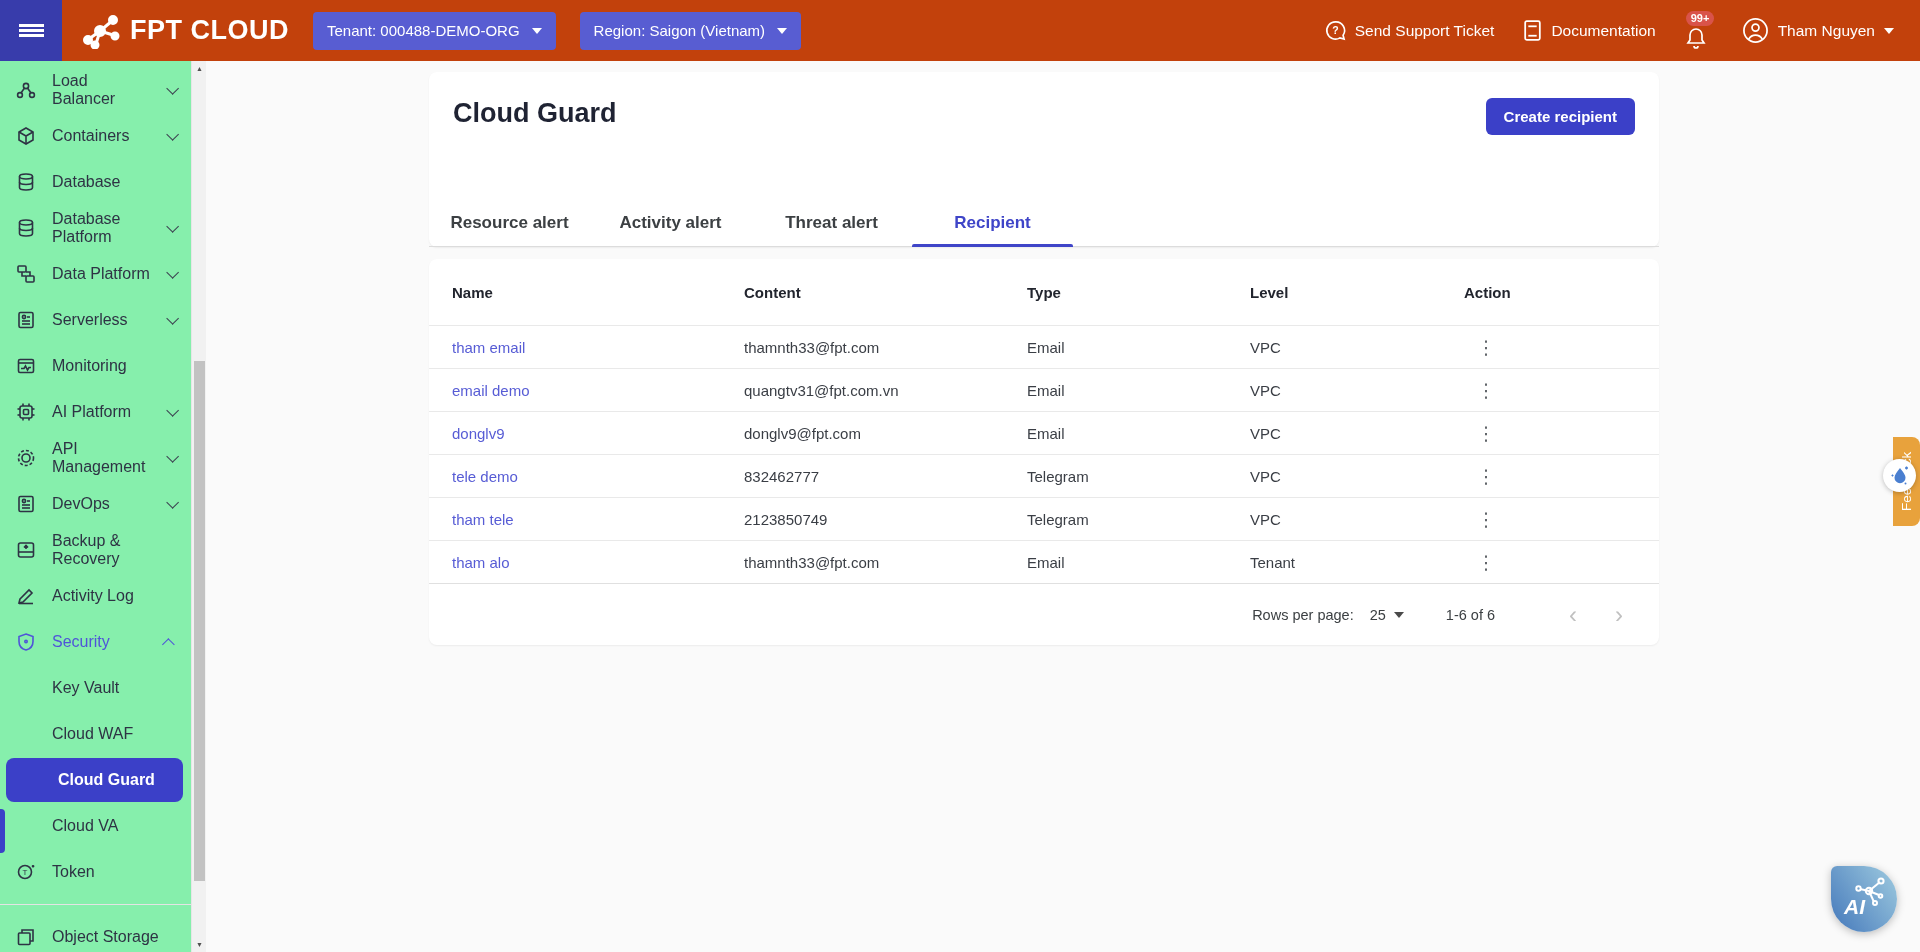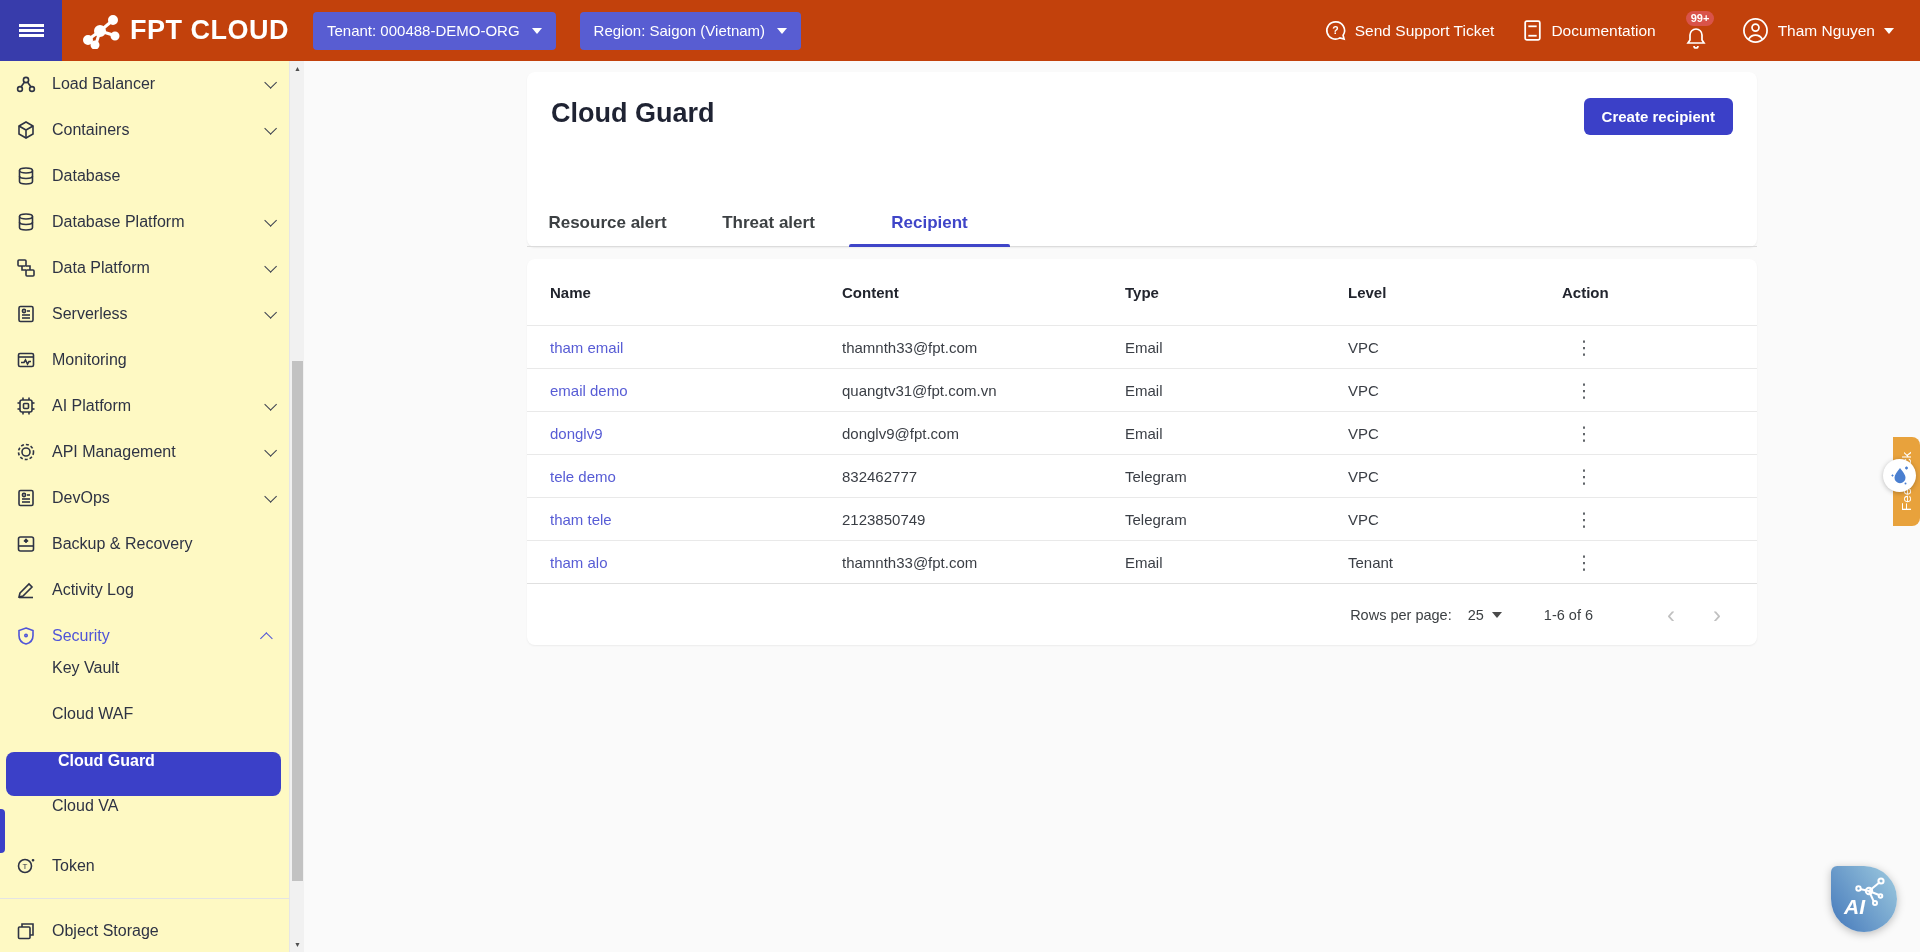--- a/index.html
+++ b/index.html
@@ -17,37 +17,37 @@
   .nav-pill .caret { width:0; height:0; border-left:5px solid transparent; border-right:5px solid transparent; border-top:6px solid #fff; }
   .nav-right { margin-left:auto; display:flex; align-items:center; gap:28px; padding-right:26px; font-size:15.5px; }
   .nav-link { display:flex; align-items:center; gap:8px; cursor:pointer; white-space:nowrap; }
   .bell-wrap { position:relative; cursor:pointer; width:30px; height:34px;margin-top:7px; }
   .badge { position:absolute; top:-6px; left:2px; background:#d9534a; color:#fff; font-size:11px; font-weight:bold; border-radius:9px; padding:2px 5px; line-height:1; }
   .user-menu { display:flex; align-items:center; gap:9px; cursor:pointer; }
   .user-menu .caret { width:0; height:0; border-left:5px solid transparent; border-right:5px solid transparent; border-top:6px solid #fff; }
 
   
   .content-row { display:flex; height:891px; }
-  .sidebar { width:289px; background:#fef9c3; position:relative; flex:0 0 auto; }
+  .sidebar { width:191px; background:#86efac; padding-top:6px; position:relative; flex:0 0 auto; }
   .sb-scrollbar { width:15px; background:#f1f1f1; position:relative; flex:0 0 auto; border-left:1px solid #e6e6e6; }
   .sb-arrow { position:absolute; left:0; width:15px; height:15px; display:flex; align-items:center; justify-content:center; font-size:7px; color:#505050; cursor:pointer; }
   .sb-arrow.up { top:0; } .sb-arrow.down { bottom:0; }
   .sb-thumb { position:absolute; left:2px; width:11px; top:300px; height:520px; background:#c2c2c2; cursor:pointer; }
   .main { flex:1; position:relative; }
 
   
   .sb-item { height:46px; display:flex; align-items:center; padding:0 16px 0 15px; gap:15px; font-size:16px; color:#2e3344; cursor:pointer; }
   .sb-item .icon { width:22px; height:22px; flex:0 0 auto; display:flex; align-items:center; justify-content:center; }
   .sb-item svg { stroke:#2e3344; fill:none; stroke-width:1.6; }
   .sb-item.active-section { color:#4f54d8; }
   .sb-item.active-section svg { stroke:#4f54d8; }
   .chev { margin-left:auto; width:9px; height:9px; border-right:1.8px solid #3c4150; border-bottom:1.8px solid #3c4150; transform:rotate(45deg) translateY(-3px); flex:0 0 auto; }
   .chev.up { transform:rotate(225deg) translateY(-3px); }
   .active-section .chev { border-color:#4f54d8; }
-  .sb-sub { height:46px; display:flex; padding-left:52px; font-size:16px; color:#2e3344; cursor:pointer; }
+  .sb-sub { height:46px; display:flex; align-items:center; padding-left:52px; font-size:16px; color:#2e3344; cursor:pointer; }
   .sb-sub.selected { background:#3b40c8; color:#fff; border-radius:8px; margin:1px 8px 1px 6px; height:44px; font-weight:600; position:relative; }
   .sel-indicator { position:absolute; left:0; top:748px; width:5px; height:44px; background:#3b40c8; border-radius:0 4px 4px 0; }
   .sb-divider { height:1px; background:#e4e4e4; margin:9px 0; }
 
   
   .card { background:#fff; border-radius:8px; box-shadow:0 1px 2px rgba(0,0,0,.06); width:1230px; margin-left:223px; }
   .card-head { margin-top:11px; height:175px; display:flex; flex-direction:column; position:relative; }
   .page-title { font-size:27px; font-weight:700; color:#1f2333; margin:26px 0 0 24px; }
   .page-sub { font-size:15px; color:#4a4f5a; margin:12px 0 0 24px; }
   .create-btn { position:absolute; top:26px; right:24px; background:#3b40c8; color:#fff; border:none; border-radius:6px; font-size:15px; font-weight:700; padding:10px 18px; cursor:pointer; font-family:inherit; }
@@ -335,20 +335,21 @@
     <div class="sb-arrow down">▼</div>
   </div>
 
   <main class="main">
 
     <section class="card card-head">
       <h1 class="page-title">Cloud Guard</h1>
       <button class="create-btn">Create recipient</button>
       <div class="tabs">
         <div class="tab">Resource alert</div>
+        <div class="tab">Activity alert</div>
         <div class="tab">Threat alert</div>
         <div class="tab active">Recipient</div>
       </div>
     </section>
 
     <section class="card card-table">
       <div class="t-header">
         <span>Name</span>
         <span>Content</span>
         <span>Type</span>

